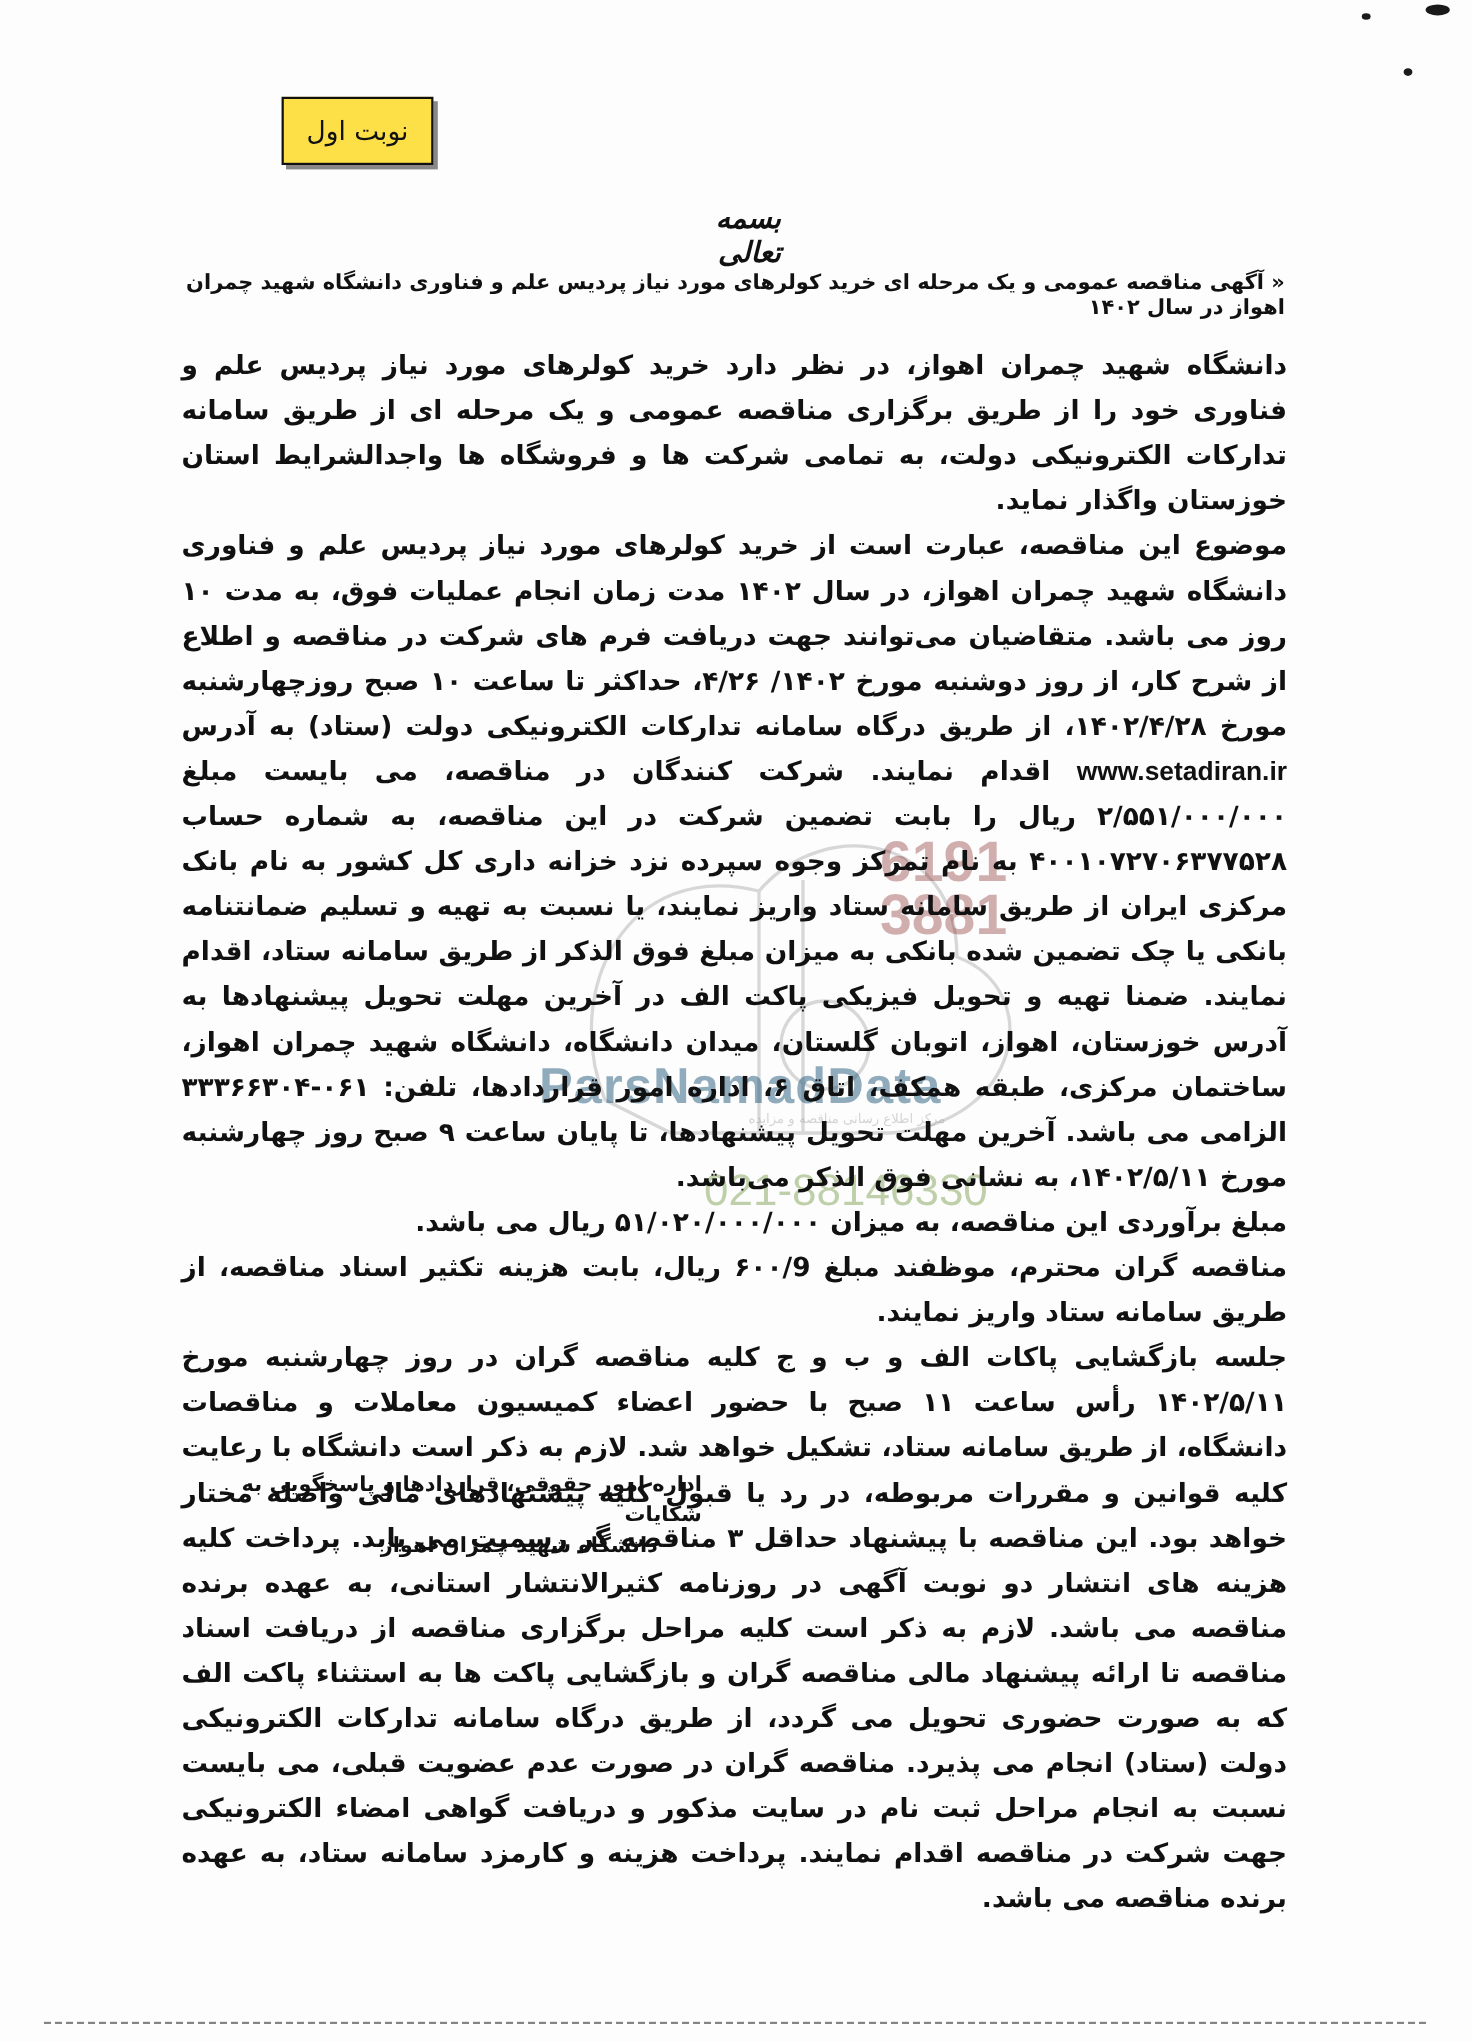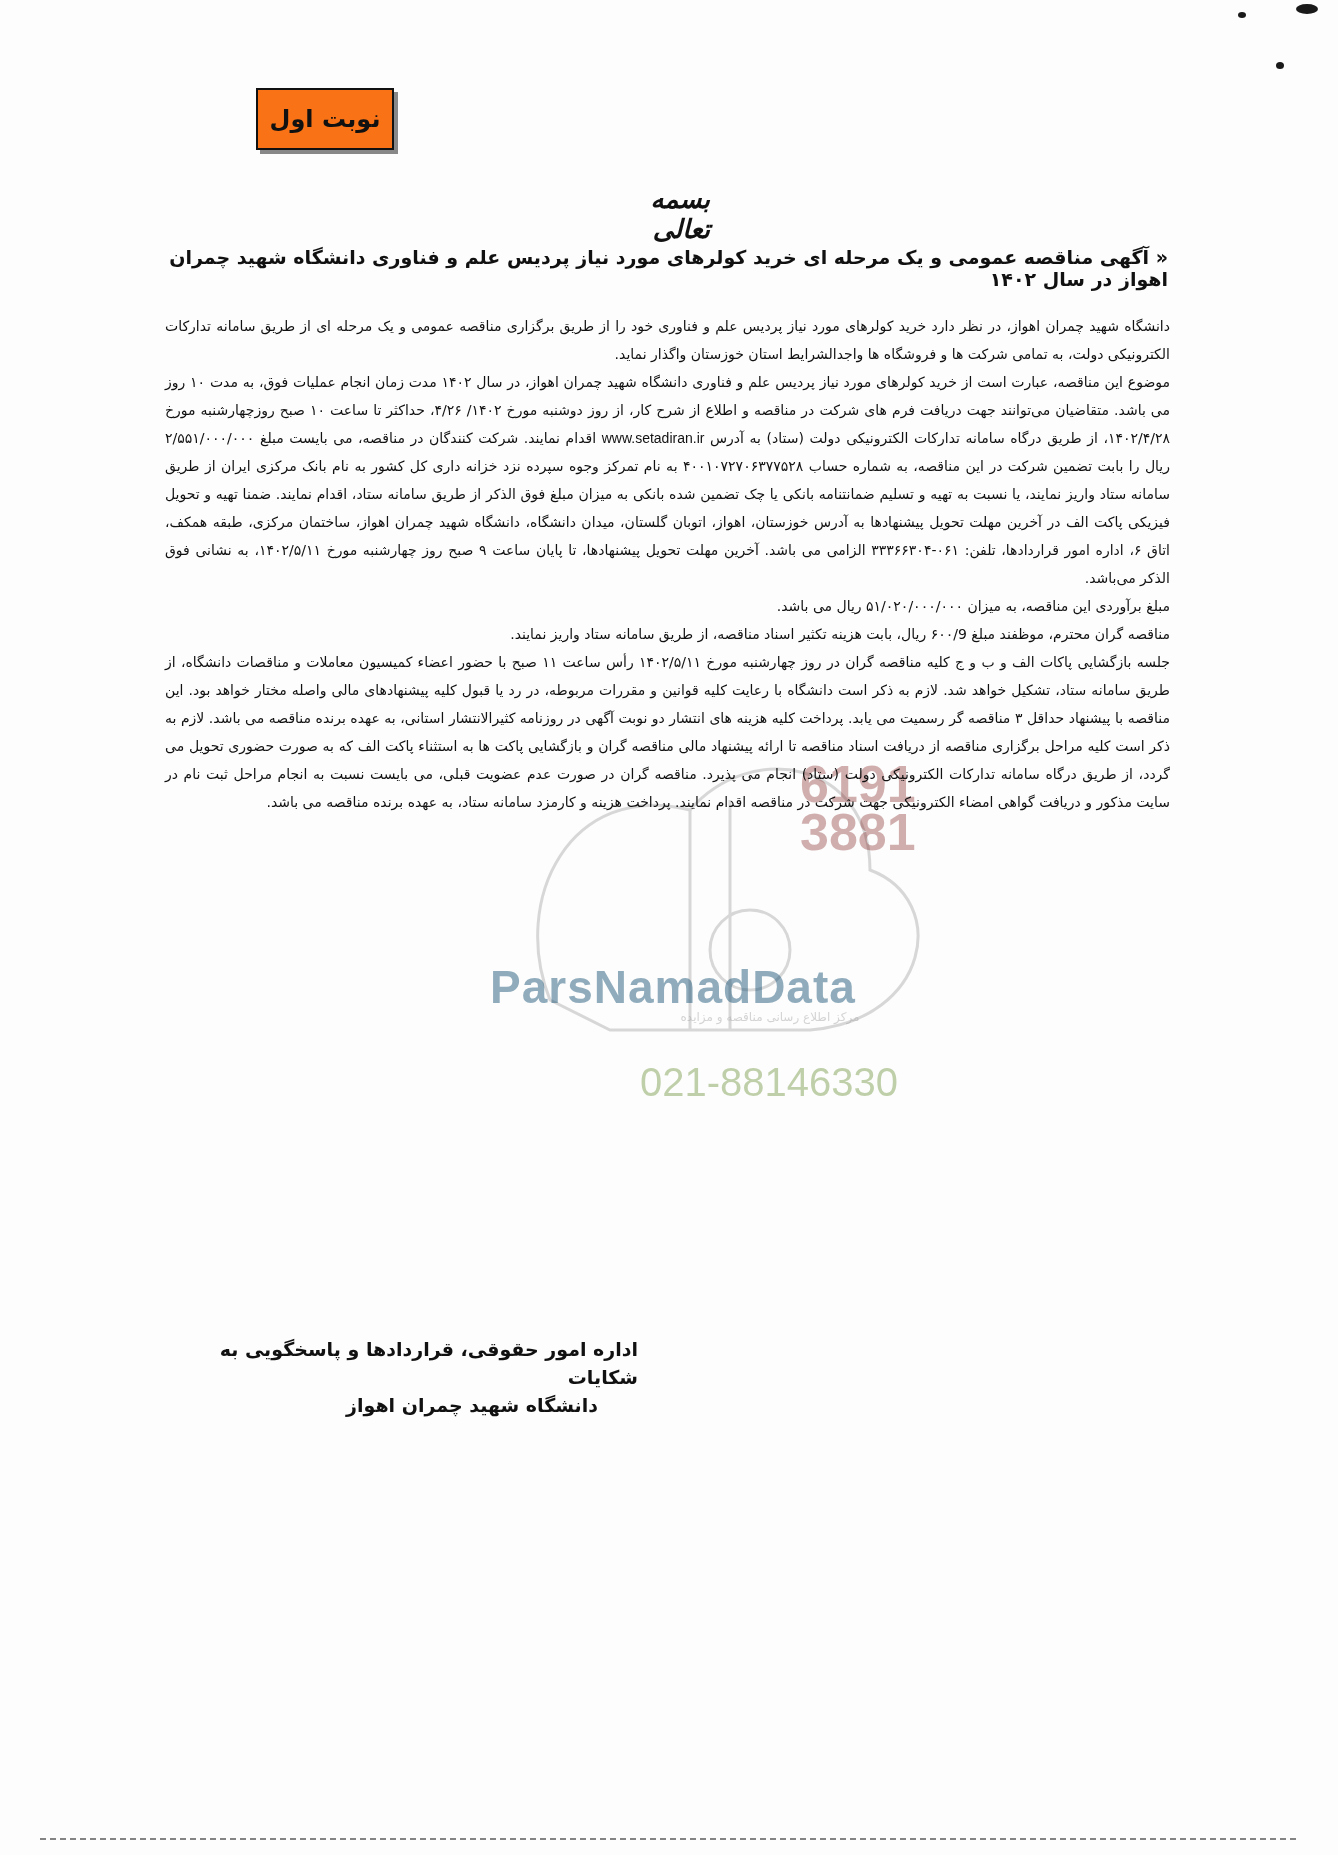--- a/index.html
+++ b/index.html
@@ -9,44 +9,44 @@
       color: #111111;
     }
     .page { position: absolute; inset: 0; background: #fdfdfd; }
 
     
     .speck { position: absolute; background: #1a1a1a; border-radius: 50%; }
 
     
     .round-box {
       position: absolute; left: 256px; top: 88px; width: 134px; height: 58px;
-      border: 2px solid #111; background: #f97316;
+      border: 2px solid #111; background: #fde047;
       box-shadow: 4px 4px 0 0 #888;
       display: flex; align-items: center; justify-content: center;
-      font-weight: bold; font-size: 24px; direction: rtl;
+      font-weight: normal; font-size: 24px; direction: rtl;
     }
 
     
     .invocation {
       position: absolute; left: 640px; top: 192px; width: 70px; height: 44px;
       display: flex; align-items: center; justify-content: center;
       font-family: "DejaVu Serif", serif; font-size: 26px; font-weight: bold;
       font-style: italic; color: #111;
     }
 
     .doc-title {
       position: absolute; right: 170px; top: 246px; width: 1000px;
       text-align: right; font-weight: bold; font-size: 19px; direction: rtl;
       letter-spacing: -0.2px;
     }
 
     .body-text {
       position: absolute; right: 168px; top: 312px; width: 1005px;
       direction: rtl; text-align: justify; text-align-last: right;
-      font-size: 14px; line-height: 28px;
+      font-size: 24px; line-height: 41px; font-weight: bold;
     }
     .body-text p { margin: 0; }
     .latin { direction: ltr; unicode-bidi: embed; font-family: "Liberation Sans", sans-serif; }
 
     .signature {
       position: absolute; right: 700px; top: 1335px; width: 440px;
       direction: rtl; font-weight: bold; font-size: 19px; line-height: 28px;
     }
     .signature .line2 { padding-right: 40px; }
 

